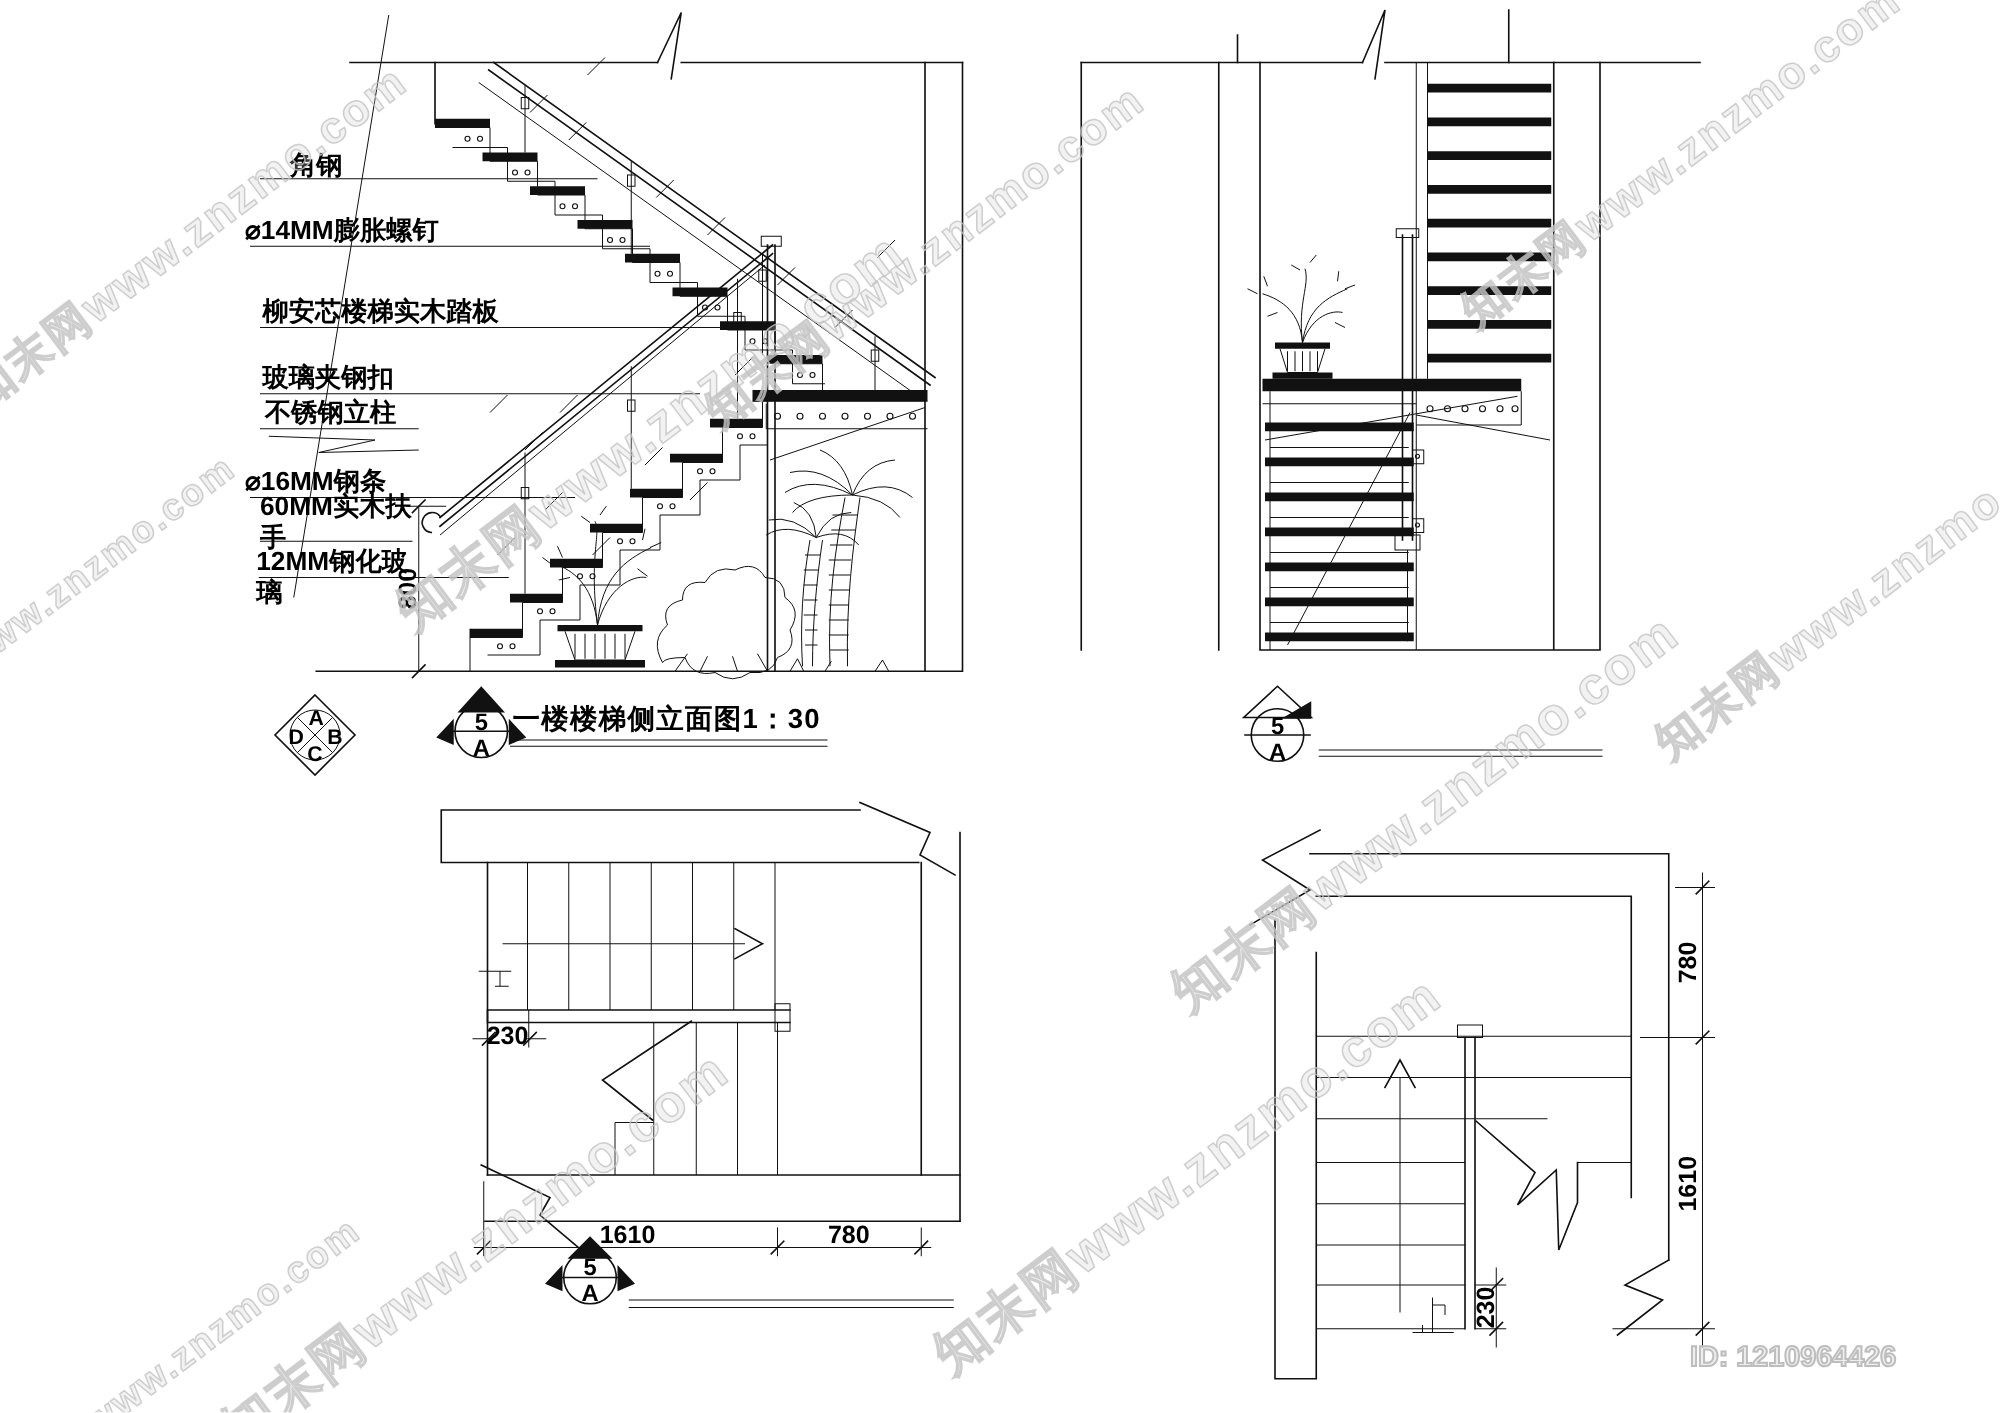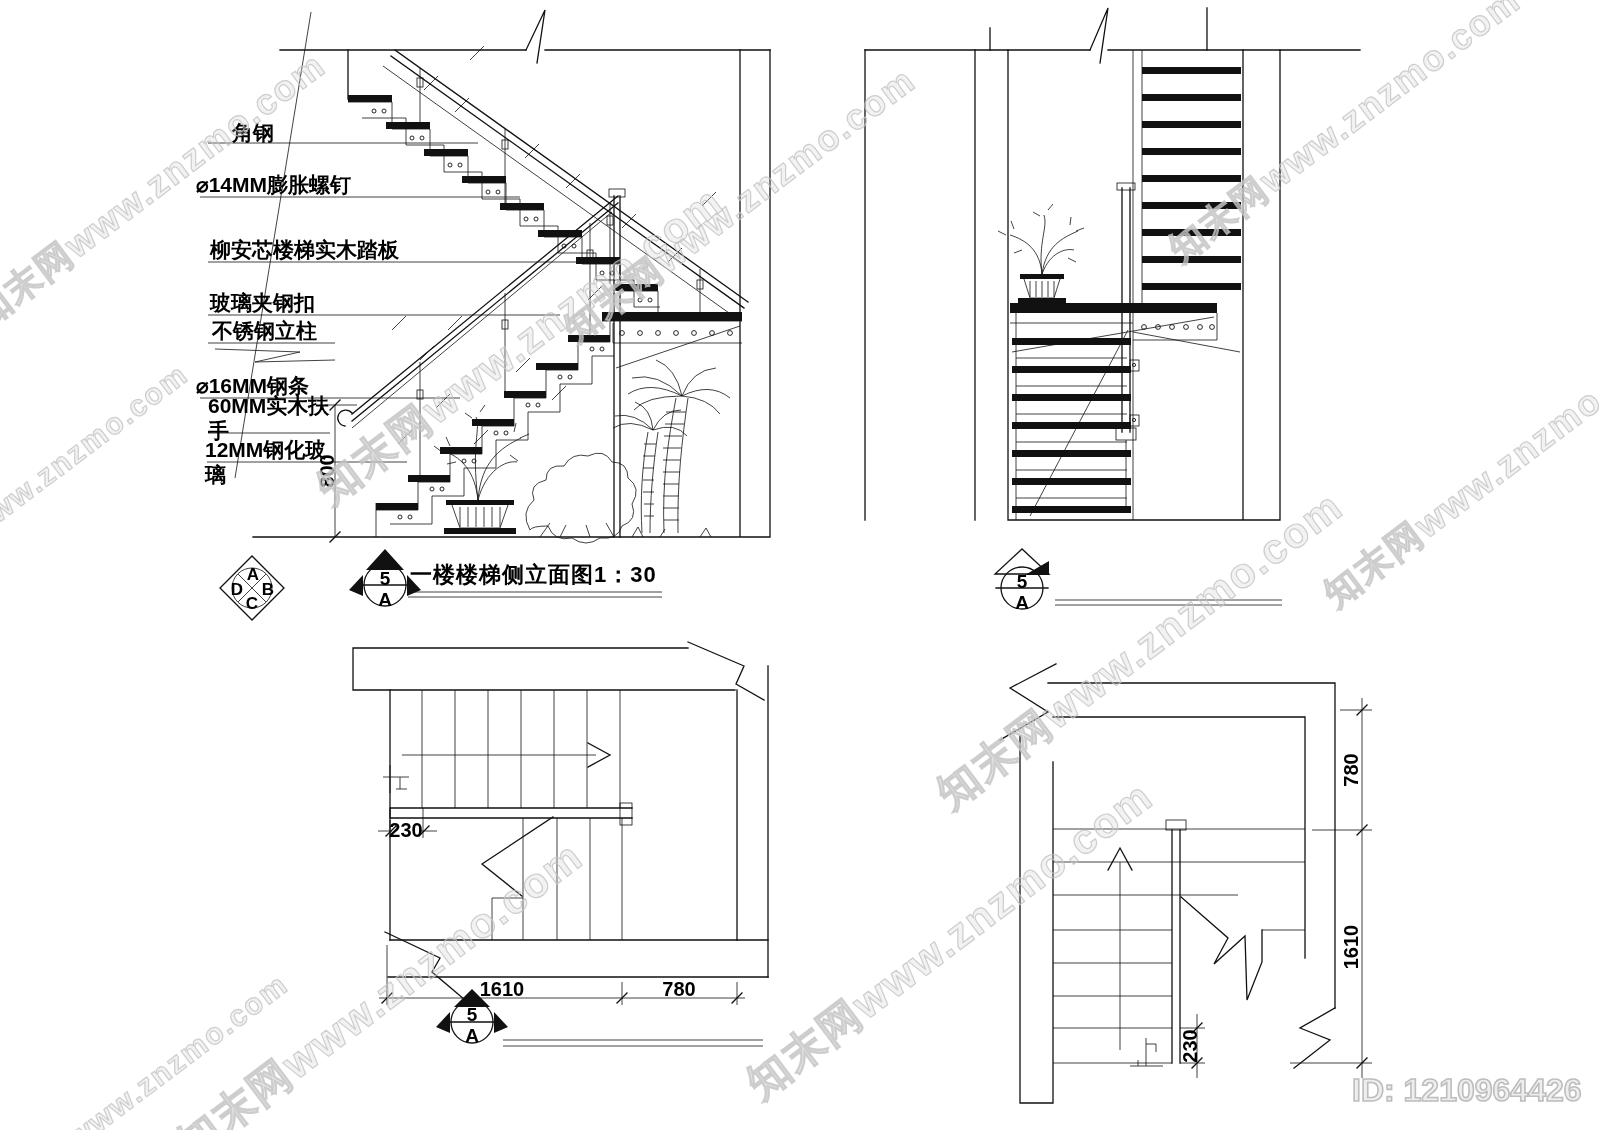--- a/index.html
+++ b/index.html
@@ -346,15 +346,15 @@
   <div class="wm wm36" style="left:740px;top:205px;transform:translate(-50%,-50%) rotate(-37deg)">知末网www.znzmo.com</div>
   <div class="wm wm36" style="left:1345px;top:125px;transform:translate(-50%,-50%) rotate(-37deg)">知末网www.znzmo.com</div>
   <div class="wm wm42" style="left:520px;top:345px;transform:translate(-50%,-50%) rotate(-37deg)">知末网www.znzmo.com</div>
   <div class="wm wm42" style="left:1140px;top:650px;transform:translate(-50%,-50%) rotate(-37deg)">知末网www.znzmo.com</div>
   <div class="wm wm30" style="left:40px;top:480px;transform:translate(-50%,-50%) rotate(-37deg)">知末网www.znzmo.com</div>
   <div class="wm wm42" style="left:380px;top:1000px;transform:translate(-50%,-50%) rotate(-37deg)">知末网www.znzmo.com</div>
   <div class="wm wm42" style="left:950px;top:940px;transform:translate(-50%,-50%) rotate(-37deg)">知末网www.znzmo.com</div>
   <div class="wm wm36" style="left:1500px;top:470px;transform:translate(-50%,-50%) rotate(-37deg)">知末网www.znzmo.com</div>
   <div class="wm wm30" style="left:140px;top:1090px;transform:translate(-50%,-50%) rotate(-37deg)">知末网www.znzmo.com</div>
 
-  <div class="logo" style="left:1352px;top:1072px;font-size:32px">ID: 1210964426</div>
+  <div class="logo" style="left:1352px;top:1072px;font-size:23px">ID: 1210964426</div>
 
 </div>
 
 </body></html>

